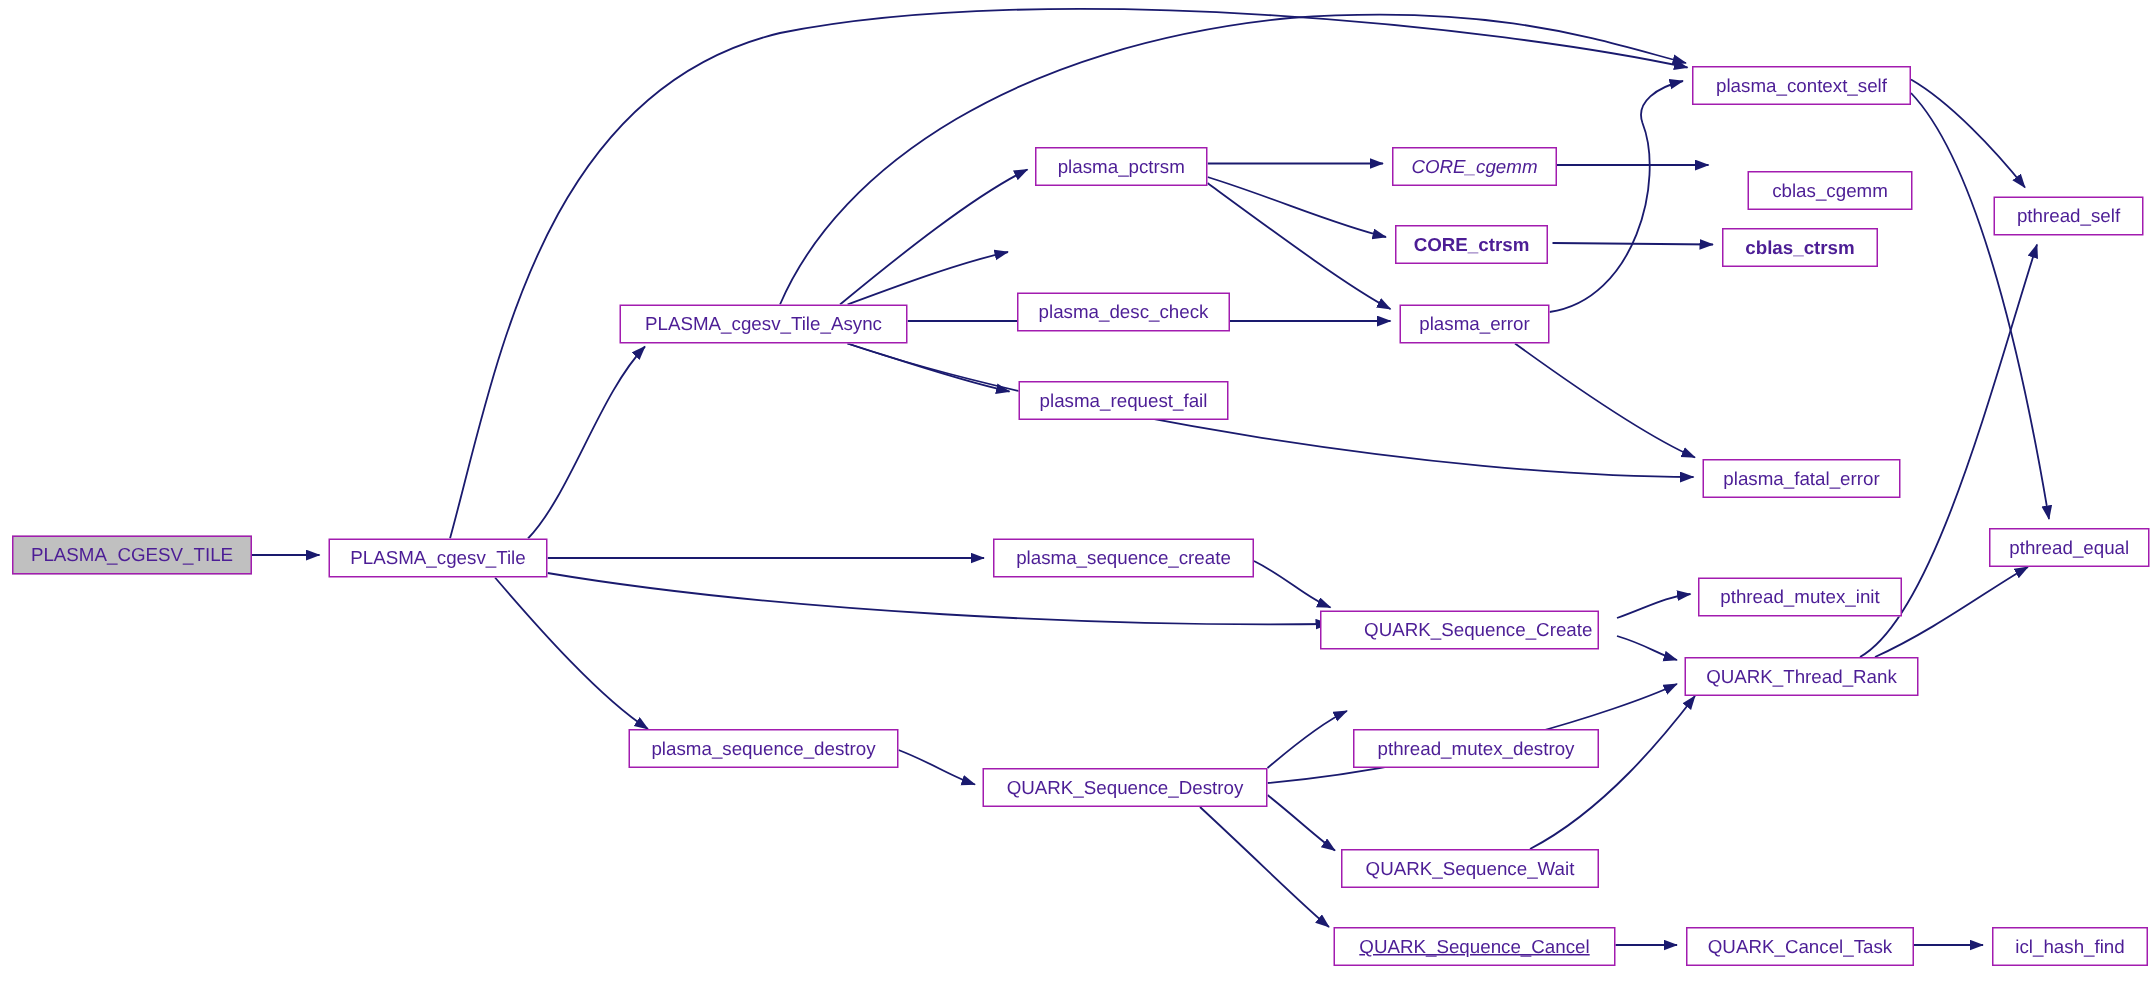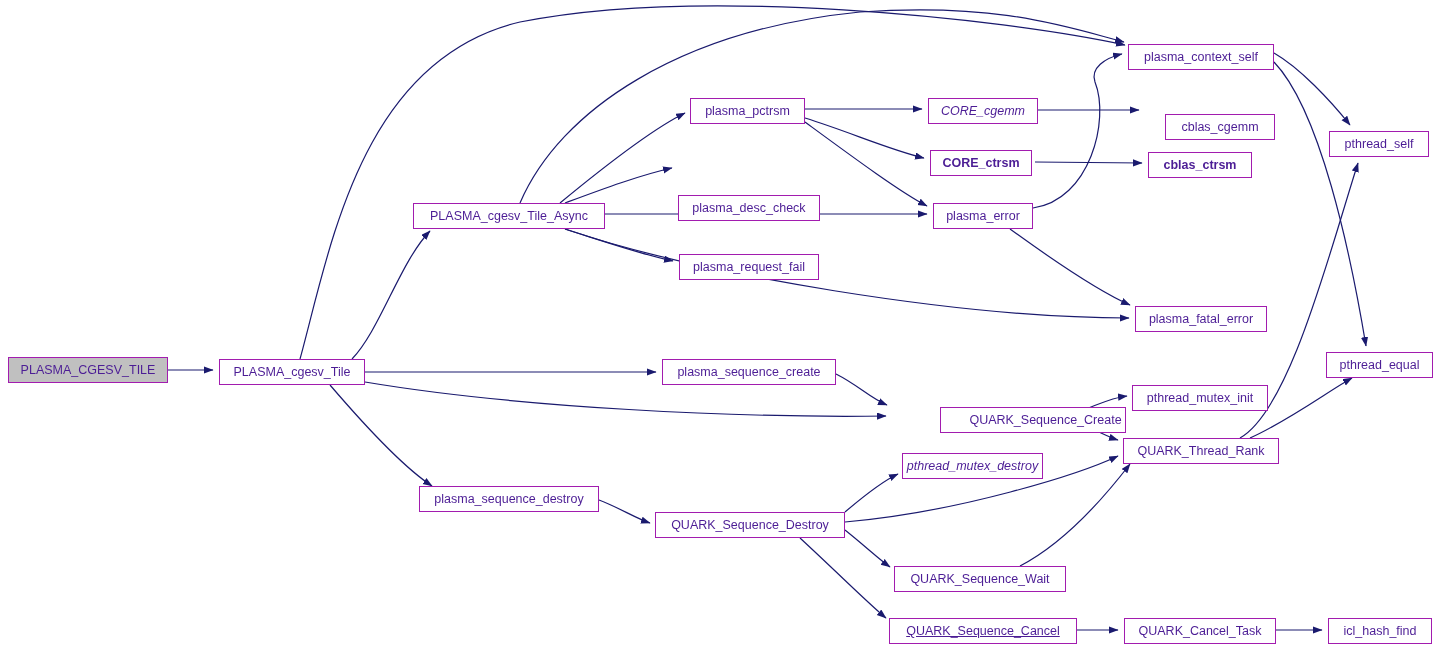--- a/index.html
+++ b/index.html
@@ -128,39 +128,39 @@
       </div>
       <div class="node" style="left: 1329px; top: 131px; width: 100px; height: 26px;">
         <span>pthread_self</span>
       </div>
       <div class="node" style="left: 1135px; top: 306px; width: 132px; height: 26px; justify-content: center;">
         <span>plasma_fatal_error</span>
       </div>
       <div class="node" style="left: 662px; top: 359px; width: 174px; height: 26px;">
         <span>plasma_sequence_create</span>
       </div>
-      <div class="node" style="left: 940px; top: 407px; width: 186px; height: 26px; padding-left: 25px;">
+      <div class="node" style="left: 880px; top: 407px; width: 186px; height: 26px; padding-left: 25px;">
         <span>QUARK_Sequence_Create</span>
       </div>
       <div class="node" style="left: 1132px; top: 385px; width: 136px; height: 26px;">
         <span>pthread_mutex_init</span>
       </div>
       <div class="node" style="left: 1123px; top: 438px; width: 156px; height: 26px;">
         <span>QUARK_Thread_Rank</span>
       </div>
       <div class="node" style="left: 1326px; top: 352px; width: 107px; height: 26px;">
         <span>pthread_equal</span>
       </div>
       <div class="node" style="left: 419px; top: 486px; width: 180px; height: 26px;">
         <span>plasma_sequence_destroy</span>
       </div>
       <div class="node" style="left: 655px; top: 512px; width: 190px; height: 26px;">
         <span>QUARK_Sequence_Destroy</span>
       </div>
-      <div class="node" style="left: 902px; top: 453px; width: 141px; height: 26px; font-style: italic;">
+      <div class="node" style="left: 902px; top: 486px; width: 164px; height: 26px;">
         <span>pthread_mutex_destroy</span>
       </div>
       <div class="node" style="left: 894px; top: 566px; width: 172px; height: 26px;">
         <span>QUARK_Sequence_Wait</span>
       </div>
       <div class="node" style="left: 889px; top: 618px; width: 188px; height: 26px; text-decoration: underline;">
         <span>QUARK_Sequence_Cancel</span>
       </div>
       <div class="node" style="left: 1124px; top: 618px; width: 152px; height: 26px;">
         <span>QUARK_Cancel_Task</span>

